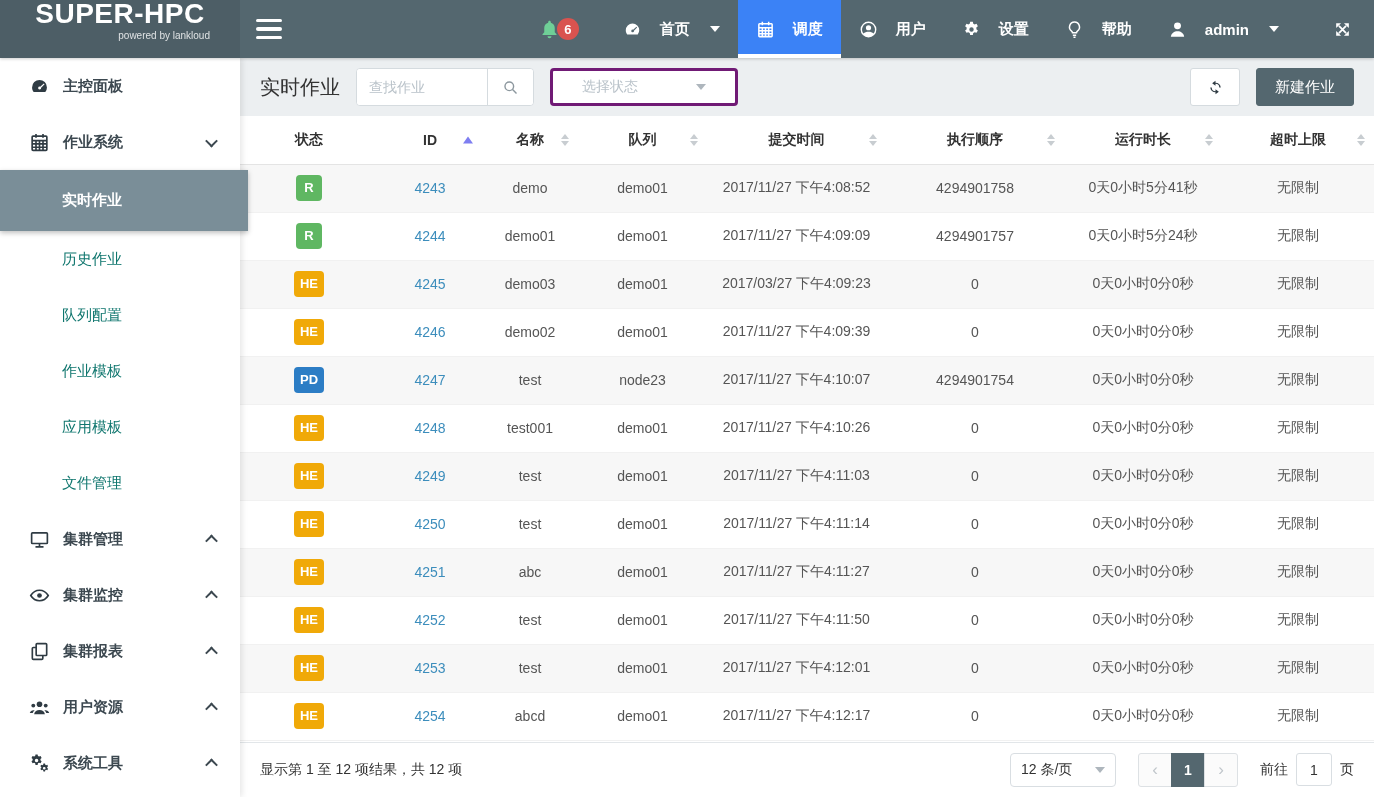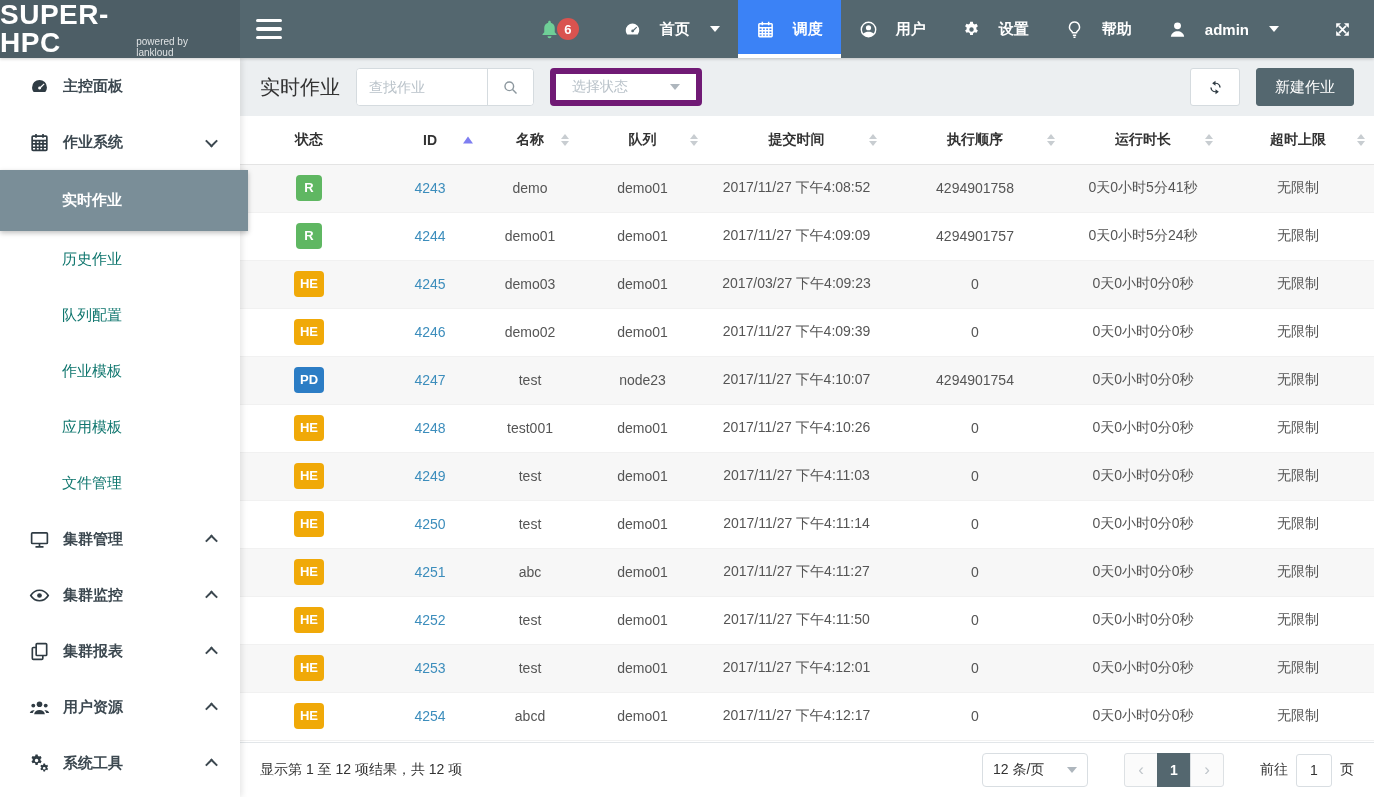--- a/index.html
+++ b/index.html
@@ -1,21 +1,21 @@
 <!DOCTYPE html>
 <html><head>
 <meta charset="utf-8">
 <style>
   * { margin:0; padding:0; box-sizing:border-box; }
   html,body { width:1374px; height:797px; overflow:hidden; }
   body { font-family:"Liberation Sans","DejaVu Sans",sans-serif; background:#ECEFF1; }
 
   
   .header { height:58px; display:flex; position:relative; z-index:20; box-shadow:0 1px 3px rgba(0,0,0,.2); }
-  .brand { width:240px; background:#4D5E66; color:#fff; display:flex; flex-direction:row; justify-content:flex-start; align-items:center; }
+  .brand { width:240px; background:#4D5E66; color:#fff; display:flex; flex-direction:column; justify-content:flex-start; align-items:center; }
   .brand-title { font-size:28px; font-weight:bold; letter-spacing:.5px; line-height:1; }
   .brand-sub { font-size:10px; color:rgba(255,255,255,.82); align-self:flex-end; margin-right:30px; margin-top:2px; }
   .topnav { flex:1; background:#54676F; display:flex; align-items:stretch; color:#fff; }
   .hamburger-btn { width:58px; display:flex; flex-direction:column; justify-content:center; align-items:center; gap:5px; cursor:pointer; }
   .hamburger-btn i { display:block; width:26px; height:3.5px; background:#fff; border-radius:2px; }
   .nav-right { margin-left:auto; display:flex; align-items:stretch; }
   .bell-wrap { display:flex; align-items:center; margin-right:26px; cursor:pointer; }
   .bell-wrap .icon { color:#6FCF97; }
   .notif-badge { width:22px; height:22px; border-radius:50%; background:#D9534F; color:#fff; font-size:13px; font-weight:bold;
                  display:flex; align-items:center; justify-content:center; margin-left:-3px; }
@@ -40,42 +40,42 @@
 
   .content { flex:1; display:flex; flex-direction:column; min-width:0; background:#ECEFF1; }
 
   
   .toolbar { height:58px; display:flex; align-items:center; padding:0 20px; gap:16px; }
   .page-title { font-size:20px; color:#333; }
   .search-group { display:flex; height:38px; background:#fff; border:1px solid #D5DBDF; border-radius:4px; overflow:hidden; }
   .search-input { width:130px; border:none; outline:none; padding:0 12px; font-size:14px; color:#555; font-family:inherit; }
   .search-input::placeholder { color:#B9C2C9; }
   .search-btn { width:46px; border:none; border-left:1px solid #D5DBDF; background:#fff; color:#8C979E; display:flex; align-items:center; justify-content:center; cursor:pointer; }
-  .status-select { width:152px; height:38px; background:#fff; border:6px solid #701a75; border-radius:4px; display:flex; align-items:center; padding:0 16px; font-size:14px; color:#B9C2C9; cursor:pointer; }
+  .status-select { width:188px; height:38px; background:#fff; border:3px solid #701a75; border-radius:4px; display:flex; align-items:center; padding:0 29px; font-size:14px; color:#B9C2C9; cursor:pointer; }
   .status-select .sel-caret { margin-left:auto; width:0; height:0; border-left:5px solid transparent; border-right:5px solid transparent; border-top:6px solid #AEB6BD; }
   .toolbar-spacer { flex:1; }
   .refresh-btn { width:50px; height:38px; background:#fff; border:1px solid #D5DBDF; border-radius:3px; color:#2F3B43; display:flex; align-items:center; justify-content:center; cursor:pointer; }
   .newjob-btn { height:38px; padding:0 18px; background:#54676F; border:1px solid #54676F; border-radius:3px; color:#fff; font-size:15px; cursor:pointer; font-family:inherit; }
 
   
   .table-wrap { flex:1; background:#fff; overflow:hidden; }
   table { width:100%; border-collapse:collapse; table-layout:fixed; }
   th { height:48px; font-size:14px; color:#333; font-weight:bold; text-align:center; position:relative; border-bottom:1px solid #E4E4E4; background:#fff; }
   td { height:48px; font-size:14px; color:#555; text-align:center; border-bottom:1px solid #F1F1F1; overflow:hidden; white-space:nowrap; }
   tr.odd td { background:#F7F7F7; }
   .sort-icons { position:absolute; right:9px; top:50%; transform:translateY(-50%); display:flex; flex-direction:column; gap:2px; }
   .tri-up { width:0; height:0; border-left:4.5px solid transparent; border-right:4.5px solid transparent; border-bottom:5.5px solid #C8CDD1; }
   .tri-dn { width:0; height:0; border-left:4.5px solid transparent; border-right:4.5px solid transparent; border-top:5.5px solid #C8CDD1; }
   .tri-up.active { border-left-width:5.5px; border-right-width:5.5px; border-bottom:7px solid #7E7EF1; }
   .badge { display:inline-block; padding:5px 6px; min-width:26px; border-radius:4px; color:#fff; font-size:13px; font-weight:bold; line-height:1.2; }
   .id-link { color:#3C8DBC; text-decoration:none; cursor:pointer; }
 
   
   .footerbar { height:55px; background:#fff; border-top:1px solid #E2E6E9; display:flex; align-items:center; padding:0 20px; font-size:14px; color:#333; }
-  .foot-right { margin-left:auto; display:flex; align-items:center; gap:36px; }
+  .foot-right { margin-left:auto; display:flex; align-items:flex-start; gap:22px; }
   .pagesize-select { width:106px; height:34px; background:#fff; border:1px solid #D9DEE2; border-radius:4px; display:flex; align-items:center; padding:0 10px; font-size:14px; color:#333; cursor:pointer; }
   .pagesize-select .sel-caret { margin-left:auto; width:0; height:0; border-left:5px solid transparent; border-right:5px solid transparent; border-top:6px solid #AEB6BD; }
   .pager { display:flex; }
   .pager-btn { width:34px; height:34px; background:#FBFBFB; border:1px solid #DDE1E4; color:#C0C6CB; font-size:17px; display:flex; align-items:center; justify-content:center; cursor:pointer; }
   .pager-btn.prev { border-radius:3px 0 0 3px; }
   .pager-btn.next { border-radius:0 3px 3px 0; margin-left:-1px; }
   .pager-current { width:34px; height:34px; background:#54676F; border:1px solid #54676F; color:#fff; font-weight:bold; font-size:14px;
                    display:flex; align-items:center; justify-content:center; margin-left:-1px; cursor:pointer; }
   .goto-group { display:flex; align-items:center; gap:8px; }
   .goto-input { width:36px; height:33px; border:1px solid #D9DEE2; border-radius:3px; text-align:center; font-size:14px; color:#333; outline:none; font-family:inherit; }

